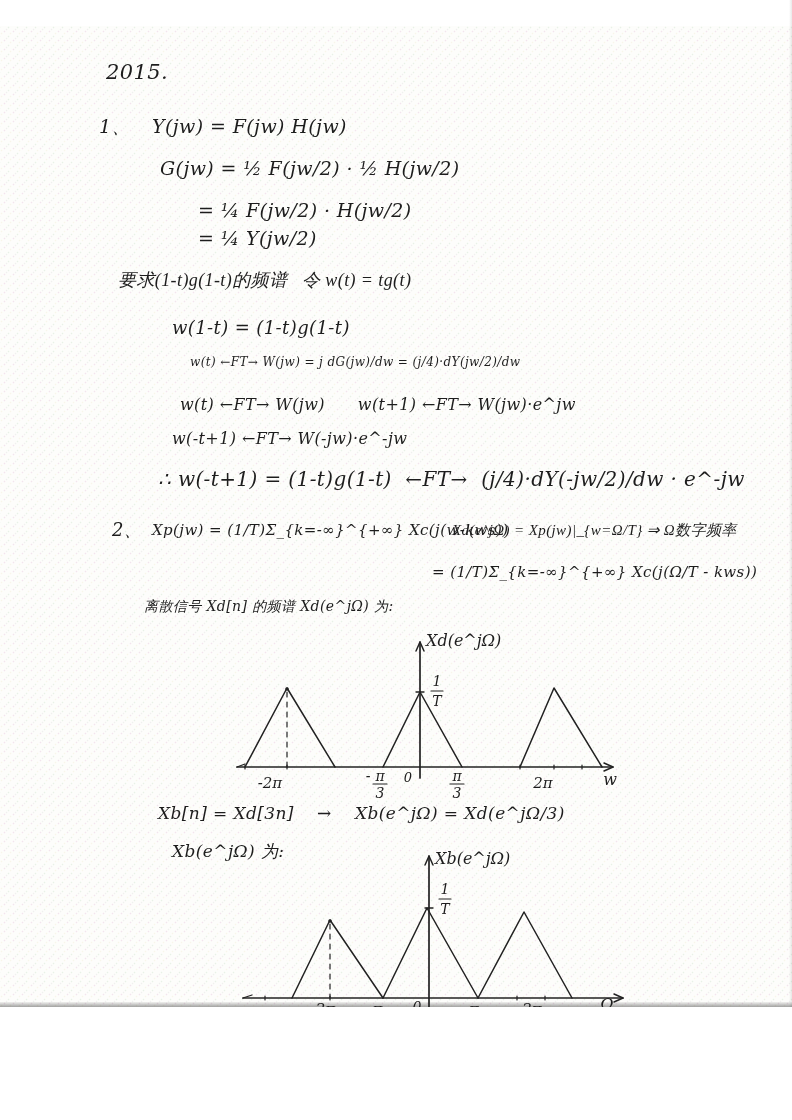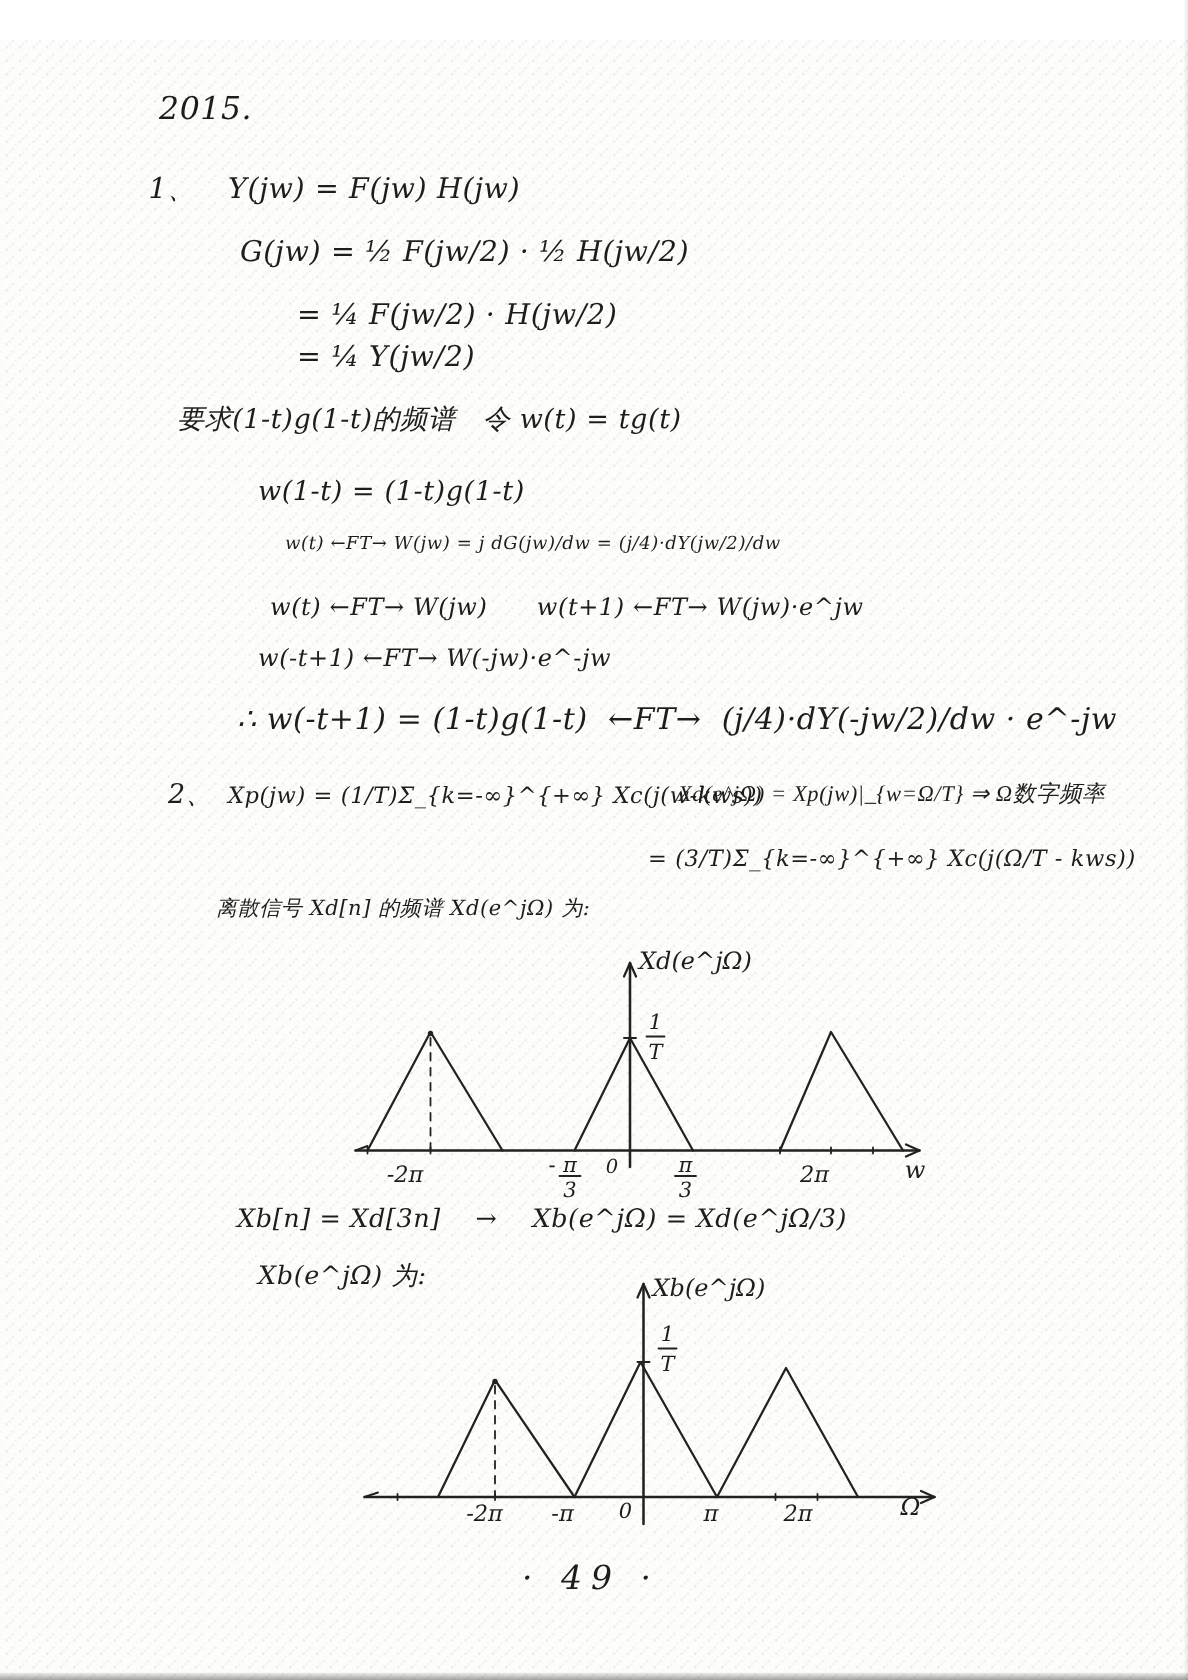--- a/index.html
+++ b/index.html
@@ -1,18 +1,18 @@
 <!DOCTYPE html>
 <html><head>
 <meta charset="utf-8">
 <style>
   html,body{margin:0;padding:0;background:#ffffff;}
   .page{
     position:relative;
-    width:792px;height:1120px;
+    width:792px;height:1007px;
     overflow:hidden;
     background-color:#fdfdfb;
     background-image:
       radial-gradient(circle, rgba(205,130,185,0.20) 0.7px, transparent 1.1px),
       radial-gradient(circle, rgba(130,185,130,0.16) 0.7px, transparent 1.1px),
       radial-gradient(circle, rgba(160,160,160,0.13) 0.7px, transparent 1.1px),
       radial-gradient(circle, rgba(220,200,120,0.12) 0.7px, transparent 1.1px);
     background-size:9px 9px, 9px 9px, 9px 9px, 9px 9px;
     background-position:0 0, 4px 5px, 2px 7px, 6px 2px;
     font-family:"DejaVu Serif", serif;
@@ -42,31 +42,31 @@
 <div class="page">
   <div class="topmargin"></div>
 
   <div class="hand" style="left:106px;top:60px;font-size:21px;">2015.</div>
 
   <div class="hand" style="left:99px;top:116px;font-size:19px;">1、</div>
   <div class="hand" style="left:152px;top:116px;font-size:19px;">Y(jw) = F(jw) H(jw)</div>
   <div class="hand" style="left:160px;top:158px;font-size:19px;">G(jw) = ½ F(jw/2) · ½ H(jw/2)</div>
   <div class="hand" style="left:198px;top:200px;font-size:19px;">= ¼ F(jw/2) · H(jw/2)</div>
   <div class="hand" style="left:198px;top:228px;font-size:19px;">= ¼ Y(jw/2)</div>
-  <div class="hand" style="left:118px;top:270px;font-size:18px;">要求(1-t)g(1-t)的频谱   令 w(t) = tg(t)</div>
+  <div class="hand" style="left:118px;top:270px;font-size:18px;font-family:Liberation Serif, serif;">要求(1-t)g(1-t)的频谱   令 w(t) = tg(t)</div>
   <div class="hand" style="left:172px;top:318px;font-size:18px;">w(1-t) = (1-t)g(1-t)</div>
   <div class="hand" style="left:190px;top:356px;font-size:12px;">w(t) ←FT→ W(jw) = j dG(jw)/dw = (j/4)·dY(jw/2)/dw</div>
   <div class="hand" style="left:180px;top:396px;font-size:16px;">w(t) ←FT→ W(jw)      w(t+1) ←FT→ W(jw)·e^jw</div>
   <div class="hand" style="left:172px;top:430px;font-size:16px;">w(-t+1) ←FT→ W(-jw)·e^-jw</div>
   <div class="hand" style="left:158px;top:468px;font-size:20px;">∴ w(-t+1) = (1-t)g(1-t)  ←FT→  (j/4)·dY(-jw/2)/dw · e^-jw</div>
 
   <div class="hand" style="left:112px;top:520px;font-size:18px;">2、</div>
   <div class="hand" style="left:152px;top:522px;font-size:15px;">Xp(jw) = (1/T)Σ_{k=-∞}^{+∞} Xc(j(w-kws))</div>
   <div class="hand" style="left:452px;top:522px;font-size:15px;font-family:Liberation Serif, serif;">Xd(e^jΩ) = Xp(jw)|_{w=Ω/T} ⇒ Ω数字频率</div>
-  <div class="hand" style="left:432px;top:564px;font-size:15px;">= (3/T)Σ_{k=-∞}^{+∞} Xc(j(Ω/T - kws))</div>
+  <div class="hand" style="left:432px;top:564px;font-size:15px;">= (1/T)Σ_{k=-∞}^{+∞} Xc(j(Ω/T - kws))</div>
   <div class="hand" style="left:144px;top:598px;font-size:14px;">离散信号 Xd[n] 的频谱 Xd(e^jΩ) 为:</div>
 
   <svg style="left:210px;top:628px;" width="440" height="185" viewBox="0 0 440 185">
 
     <line class="ink" x1="27" y1="139" x2="403" y2="139" stroke-width="1.7"></line>
     <path class="ink" d="M403 139 l-9 -4 M403 139 l-9 4" stroke-width="1.5"></path>
     <path class="ink" d="M27 139 l8 -3" stroke-width="1.3"></path>
 
     <line class="ink" x1="210" y1="150" x2="210" y2="14" stroke-width="1.7"></line>
     <path class="ink" d="M210 14 l-4 9 M210 14 l4 9" stroke-width="1.5"></path>

